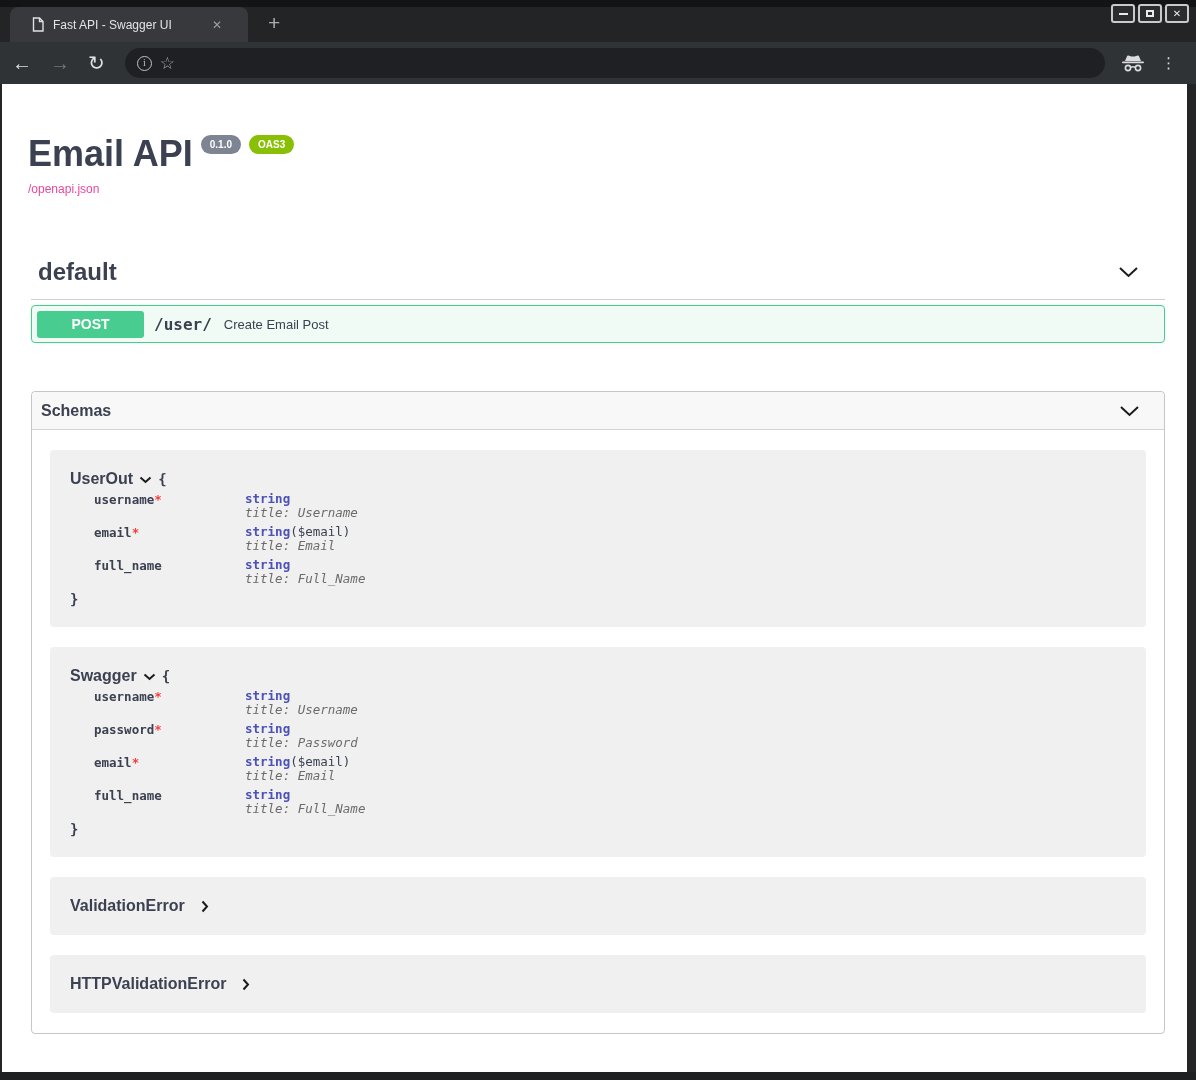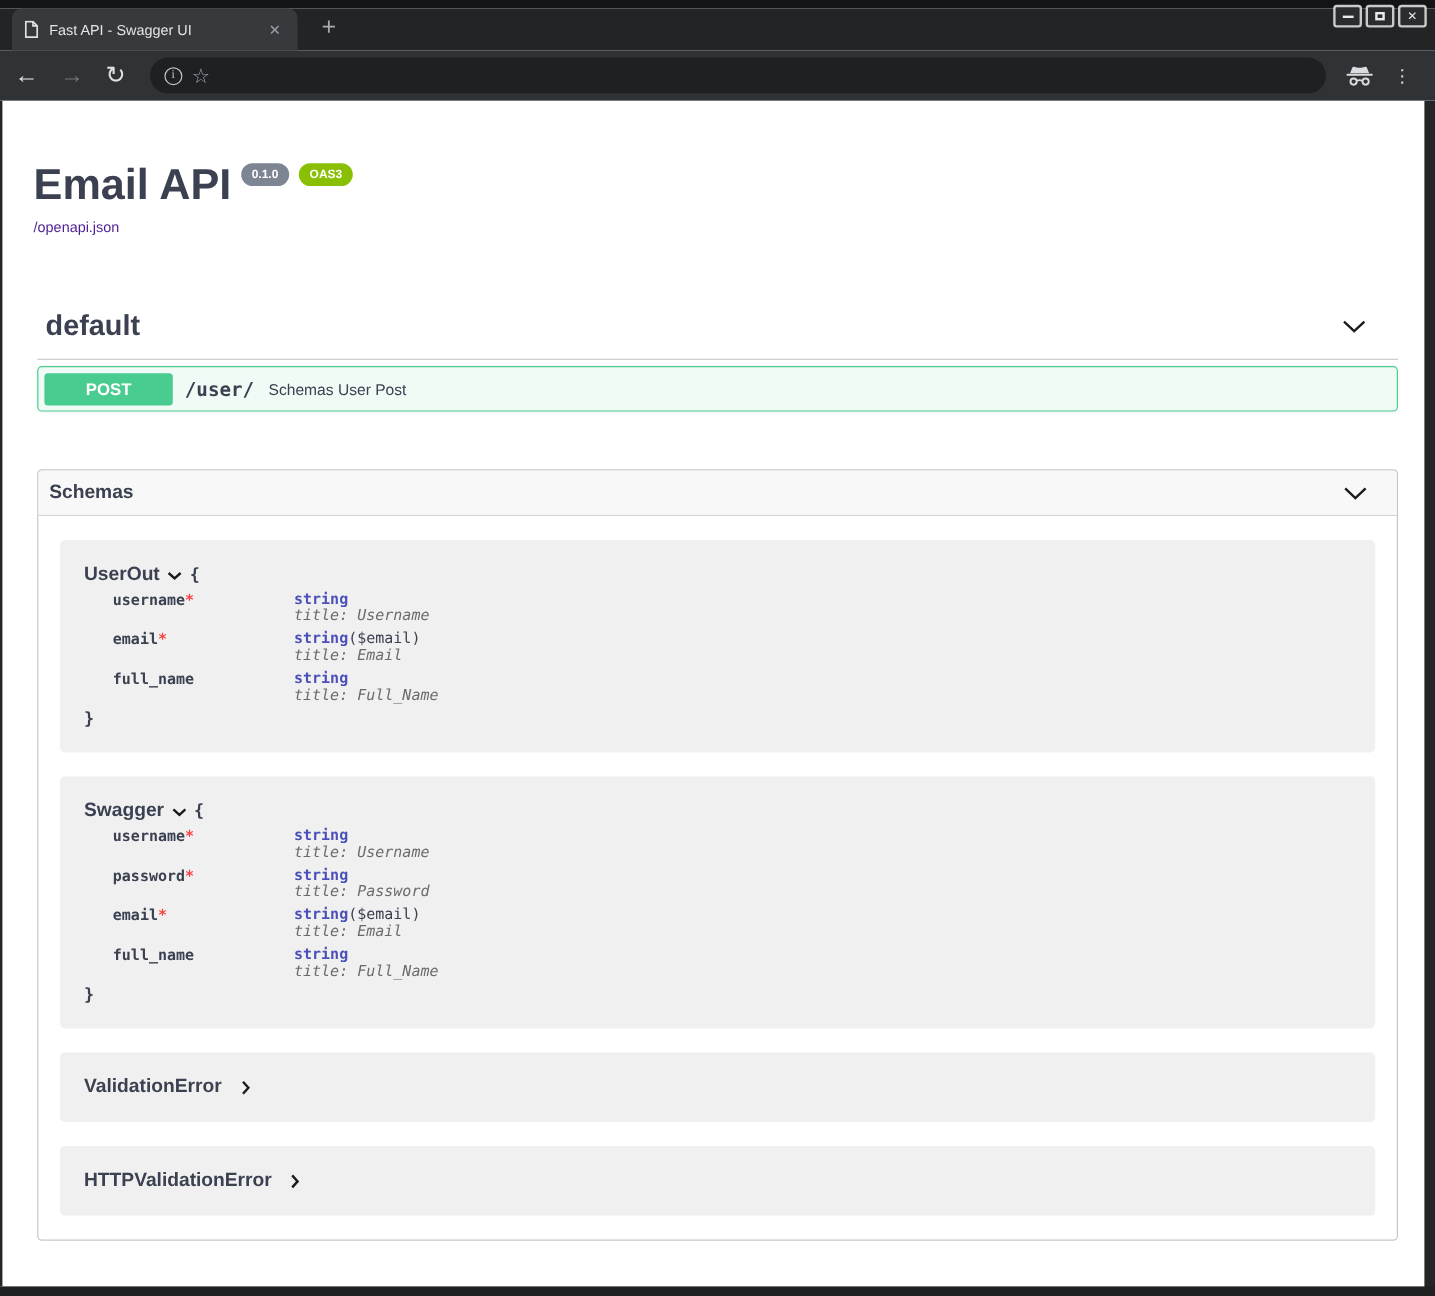--- a/index.html
+++ b/index.html
@@ -3,21 +3,21 @@
 <meta charset="utf-8">
 <style>
   * { margin:0; padding:0; box-sizing:border-box; }
   html,body { width:1196px; height:1080px; background:#000; font-family:"Liberation Sans", sans-serif; }
   .window { position:relative; width:1196px; height:1080px; background:#fff; overflow:hidden; }
 
   
   .frame-top { height:7px; background:#131416; }
   .tabstrip { height:35px; background:#222426; position:relative; }
   .tab { position:absolute; left:10px; top:0; width:238px; height:35px; background:#37393c;
-         border-radius:8px 8px 0 0; display:flex; align-items:center; padding:0 10px; }
+         border-radius:8px 8px 0 0; display:flex; align-items:center; padding:0 22px; }
   .tab-title { flex:1; font-size:12px; color:#e2e4e6; margin-left:9px; white-space:nowrap; overflow:hidden; }
   .tab-close { color:#9aa0a6; font-size:12px; line-height:12px; cursor:default; padding:2px 4px; }
   .newtab-btn { position:absolute; left:260px; top:4px; font-size:21px; font-weight:300; color:#a8abae; padding:0 8px; }
   .win-controls { position:absolute; right:7px; top:-3px; display:flex; gap:3px; }
   .win-btn { width:24px; height:19px; border:2px solid #c9cacc; border-radius:3px; background:#2a2c2e;
              display:flex; align-items:center; justify-content:center; color:#e8eaed; font-size:10px; }
   .win-btn .bar { width:9px; height:2px; background:#e8eaed; }
   .win-btn .box { width:8px; height:7px; border:2px solid #e8eaed; }
 
   .toolbar { height:42px; background:#303336; display:flex; align-items:center; padding:0 12px; }
@@ -131,36 +131,36 @@
         <path d="M9.6 12.4 Q12 11 14.4 12.4" fill="none" stroke="#dadce0" stroke-width="1.4"></path>
       </svg>
     </span>
     <span class="kebab-ic">⋮</span>
   </div>
 
   <div class="content">
 
     <div class="info">
       <h1 class="api-title">Email API</h1><span class="badge" style="background:#7d8492">0.1.0</span><span class="badge" style="background:#89bf04">OAS3</span>
-      <a class="spec-link" style="color:#4c1d95" href="#">/openapi.json</a>
+      <a class="spec-link" style="color:#ec4899" href="#">/openapi.json</a>
     </div>
 
     <div class="tag-section">
       <div class="tag-header">
         <span class="tag-name">default</span>
         <span class="chev-right-slot">
           <svg width="21" height="12" viewBox="0 0 21 12">
               <path d="M2 2 L10.5 10 L19 2" fill="none" stroke="#1b1b1b" stroke-width="2"></path>
             </svg>
         </span>
       </div>
       <div class="opblock">
         <span class="opblock-method">POST</span>
         <span class="opblock-path">/user/</span>
-        <span class="opblock-summary">Schemas User Post</span>
+        <span class="opblock-summary">Create Email Post</span>
       </div>
     </div>
 
     <div class="models">
       <div class="models-header">
         <span class="models-title">Schemas</span>
         <span class="chev-right-slot">
           <svg width="21" height="12" viewBox="0 0 21 12">
               <path d="M2 2 L10.5 10 L19 2" fill="none" stroke="#1b1b1b" stroke-width="2"></path>
             </svg>

